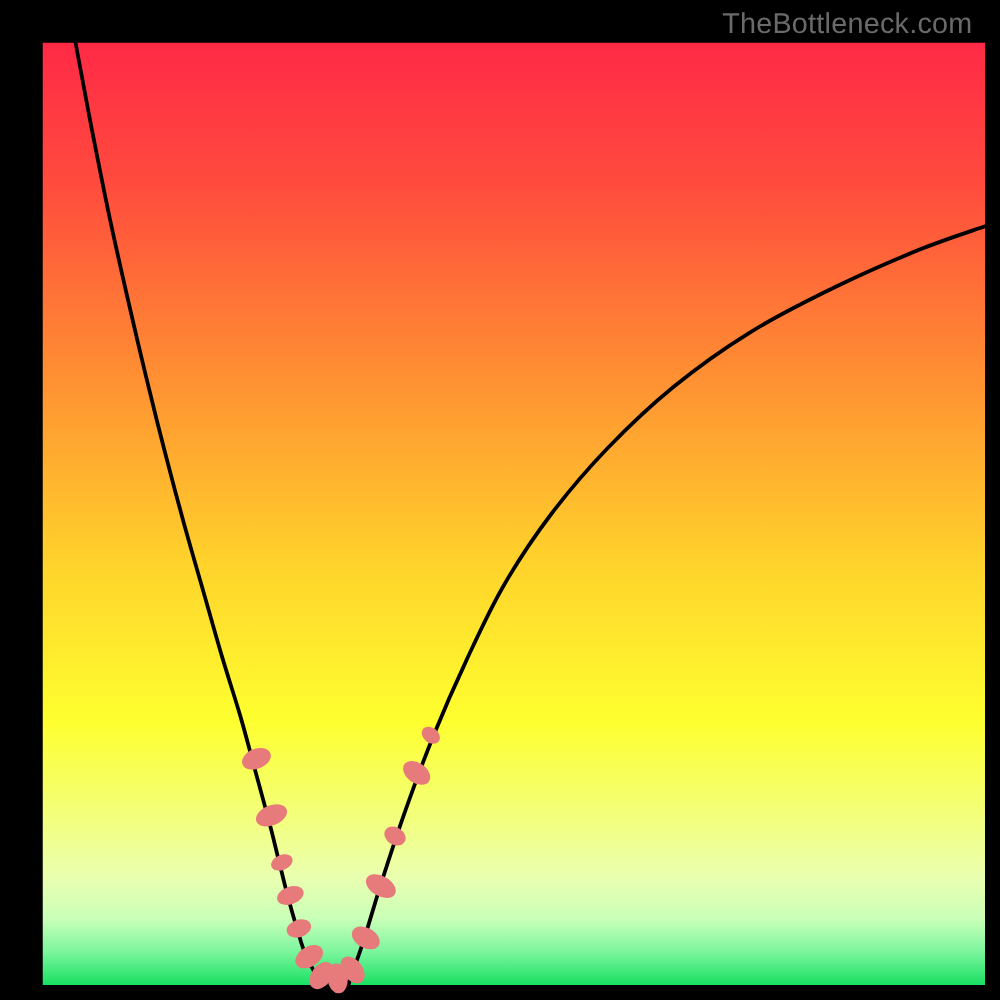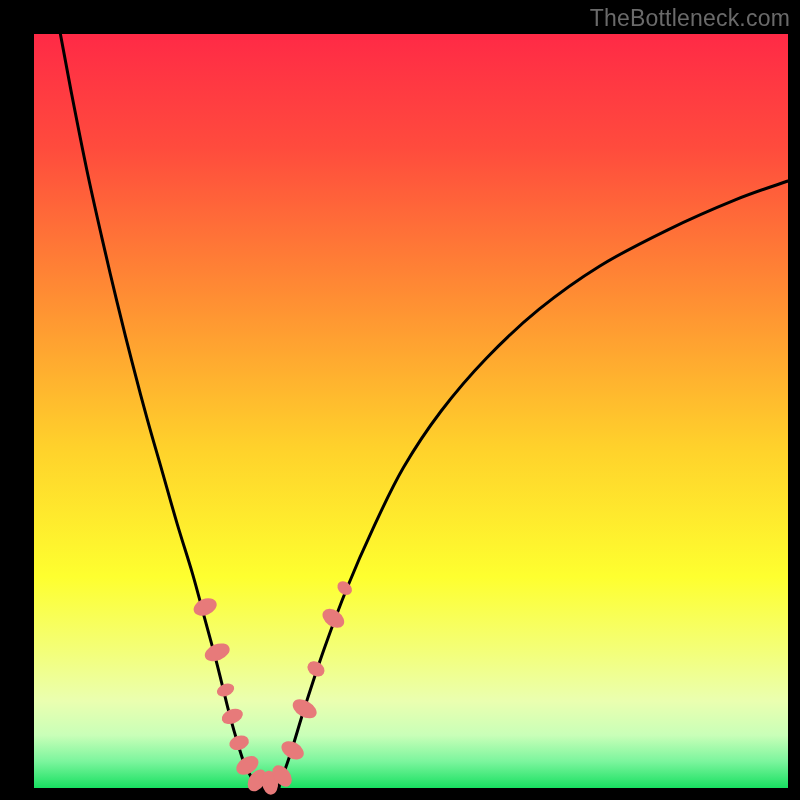--- a/index.html
+++ b/index.html
@@ -71,14 +71,14 @@
         <ellipse cx="223.18400000000003" cy="746.46" rx="8" ry="12" fill="#e77a7a" stroke="#c95f5f" stroke-width="0" transform="rotate(35 223.18400000000003 746.46)"></ellipse>
         <ellipse cx="236.002" cy="748.722" rx="8" ry="12" fill="#e77a7a" stroke="#c95f5f" stroke-width="0" transform="rotate(-8 236.002 748.722)"></ellipse>
         <ellipse cx="248.06599999999997" cy="741.936" rx="8" ry="12" fill="#e77a7a" stroke="#c95f5f" stroke-width="0" transform="rotate(-38 248.06599999999997 741.936)"></ellipse>
         <ellipse cx="258.62199999999996" cy="716.3" rx="8" ry="12" fill="#e77a7a" stroke="#c95f5f" stroke-width="0" transform="rotate(-60 258.62199999999996 716.3)"></ellipse>
         <ellipse cx="270.686" cy="674.83" rx="8" ry="13" fill="#e77a7a" stroke="#c95f5f" stroke-width="0" transform="rotate(-60 270.686 674.83)"></ellipse>
         <ellipse cx="281.996" cy="634.8679999999999" rx="7" ry="9" fill="#e77a7a" stroke="#c95f5f" stroke-width="0" transform="rotate(-58 281.996 634.8679999999999)"></ellipse>
         <ellipse cx="299.338" cy="584.35" rx="8" ry="12" fill="#e77a7a" stroke="#c95f5f" stroke-width="0" transform="rotate(-55 299.338 584.35)"></ellipse>
         <ellipse cx="310.648" cy="554.19" rx="6" ry="8" fill="#e77a7a" stroke="#c95f5f" stroke-width="0" transform="rotate(-52 310.648 554.19)"></ellipse>
       </svg>
   </div>
-  <div id="watermark" style="right: 10px; top: 5px;">TheBottleneck.com</div>
+  <div id="watermark" style="right: 22px; top: 5px;">TheBottleneck.com</div>
 </div>
 
 </body></html>

